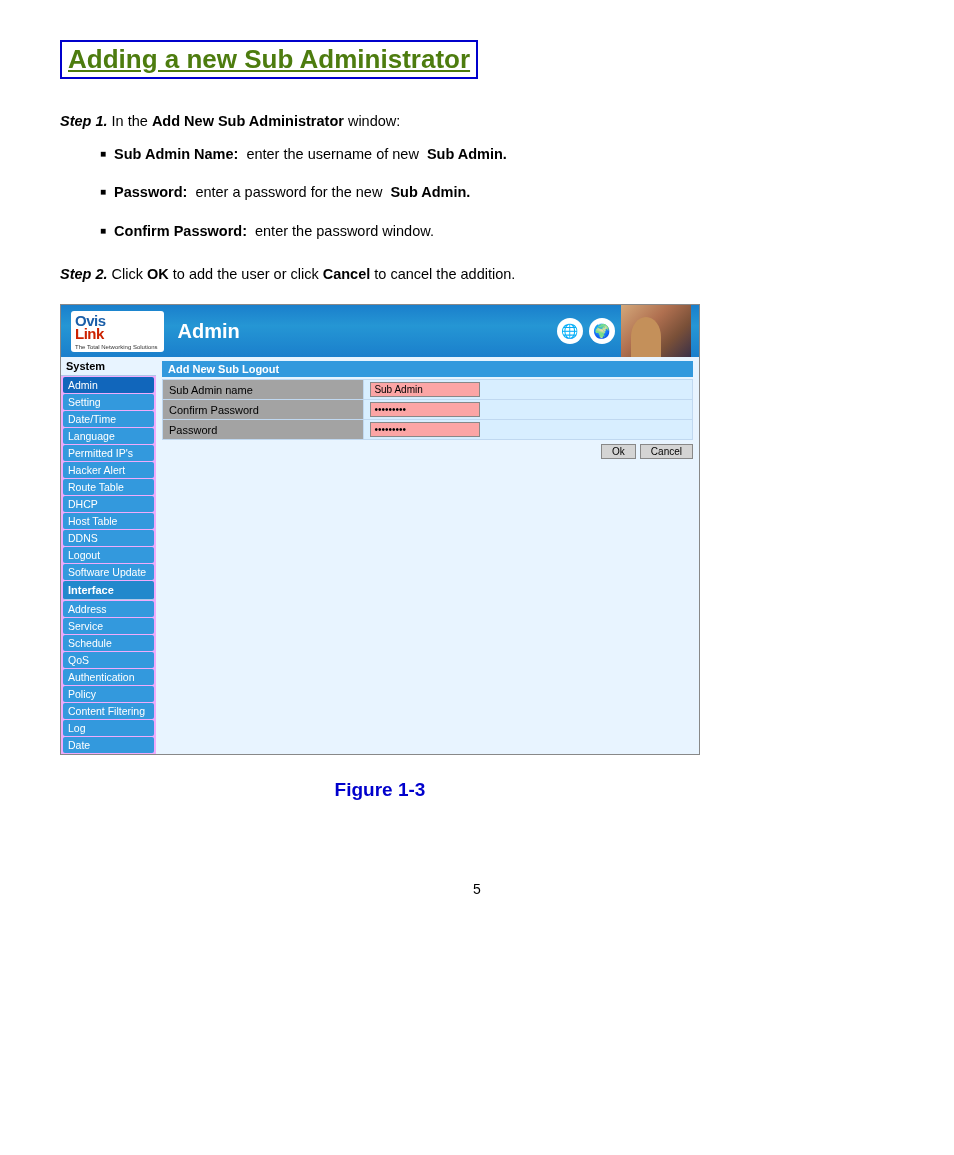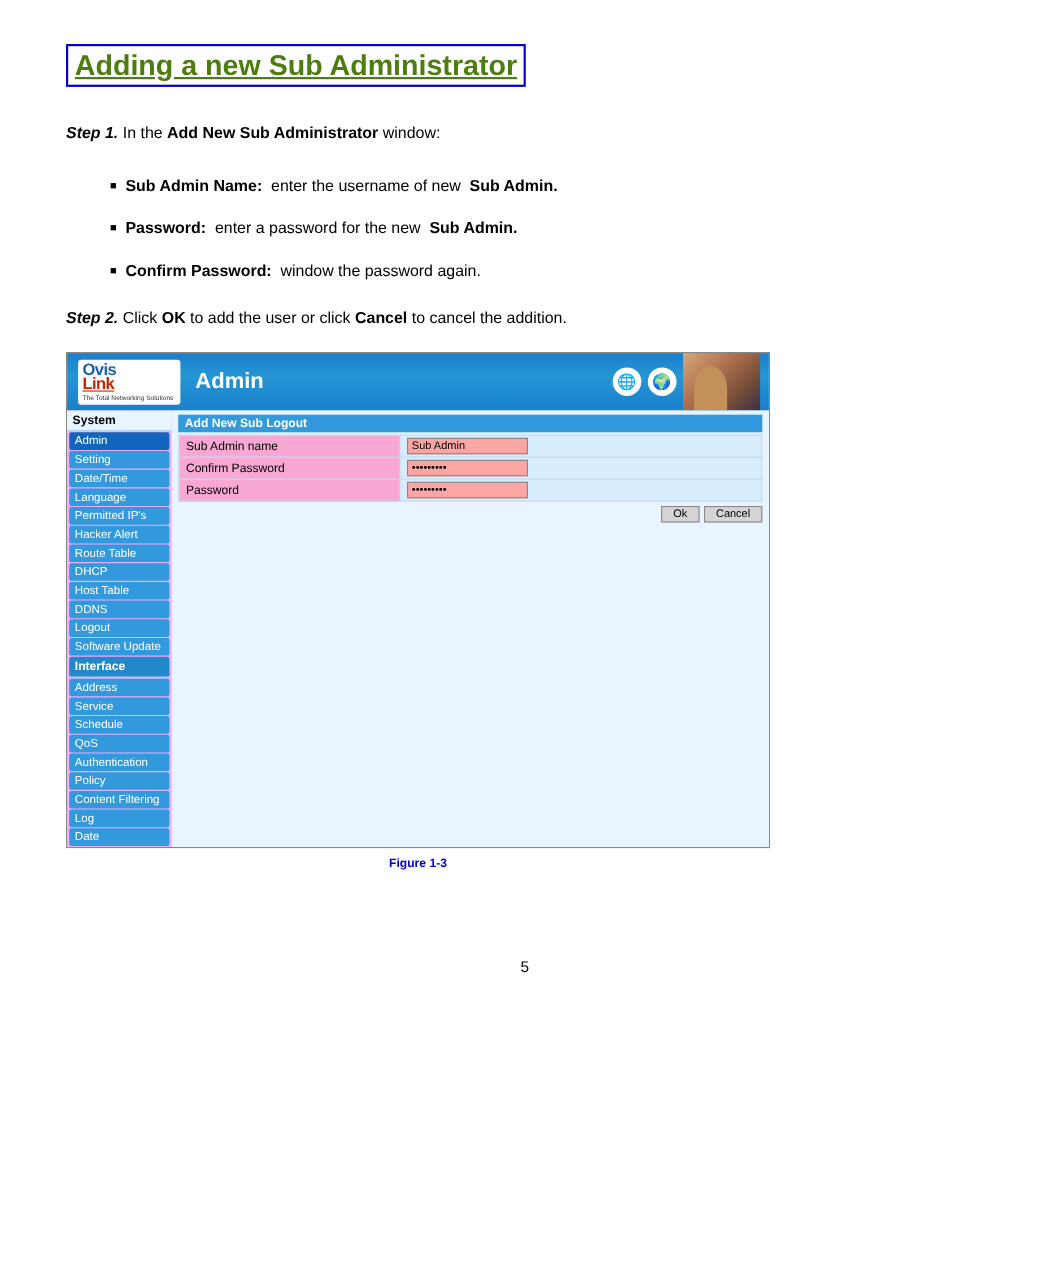--- a/index.html
+++ b/index.html
@@ -24,21 +24,21 @@
       padding: 2px 6px;
     }
 
     .step {
       margin-bottom: 18px;
       line-height: 1.7;
       font-size: 14.5px;
     }
     .step ul {
       margin-left: 40px;
-      margin-top: 24px;
+      margin-top: 8px;
       list-style: none;
     }
     .step ul li {
       margin-bottom: 14px;
       display: flex;
       align-items: flex-start;
       gap: 8px;
     }
     .step ul li::before {
       content: "■";
@@ -54,22 +54,22 @@
       display: flex;
       flex-direction: column;
       align-items: flex-start;
     }
 
     .figure-caption {
       color: #0000cc;
       font-weight: bold;
       text-align: center;
       width: 640px;
-      margin-top: 8px;
-      font-size: 11px;
+      margin-top: 24px;
+      font-size: 19px;
     }
 
     
     .admin-ui {
       width: 640px;
       border: 1px solid #888;
       font-family: Arial, sans-serif;
       font-size: 11px;
     }
 
@@ -101,21 +101,20 @@
       font-weight: bold;
       color: #1a5ea8;
       letter-spacing: -0.5px;
     }
     .logo-link {
       font-size: 15px;
       font-weight: bold;
       color: #cc2200;
       letter-spacing: -0.5px;
       margin-top: -3px;
-      text-decoration: underline;
     }
     .logo-tagline {
       font-size: 6px;
       color: #333;
       line-height: 1;
       margin-top: 1px;
     }
     .admin-title-text {
       color: #fff;
       font-size: 20px;
@@ -227,21 +226,21 @@
       width: 100%;
       border-collapse: collapse;
       font-size: 11px;
     }
     .form-table tr td {
       padding: 2px 6px;
       border: 1px solid #c0d8f0;
       background: #d8eeff;
     }
     .form-table tr td:first-child {
-      background: #f9a8d4;
+      background: #a3a3a3;
       font-weight: normal;
       width: 38%;
       margin-top: 12px;
     }
     .form-input {
       border: 1px solid #888;
       padding: 1px 3px;
       font-size: 10px;
       width: 110px;
       background: #fca5a5;
@@ -293,21 +292,21 @@
         <span> enter the username of new </span>
         <strong>Sub Admin.</strong>
     </li>
     <li>
       <strong>Password:</strong>
         <span> enter a password for the new </span>
         <strong>Sub Admin.</strong>
     </li>
     <li>
       <strong>Confirm Password:</strong>
-        <span> window the password again.</span>
+        <span> enter the password window.</span>
     </li>
   </ul>
 </div>
 
 
 <div class="step">
   <strong><em>Step 2.</em></strong>
   <span> Click </span><strong>OK</strong><span> to add the user or click </span><strong>Cancel</strong><span> to cancel the addition.</span>
 </div>
 

